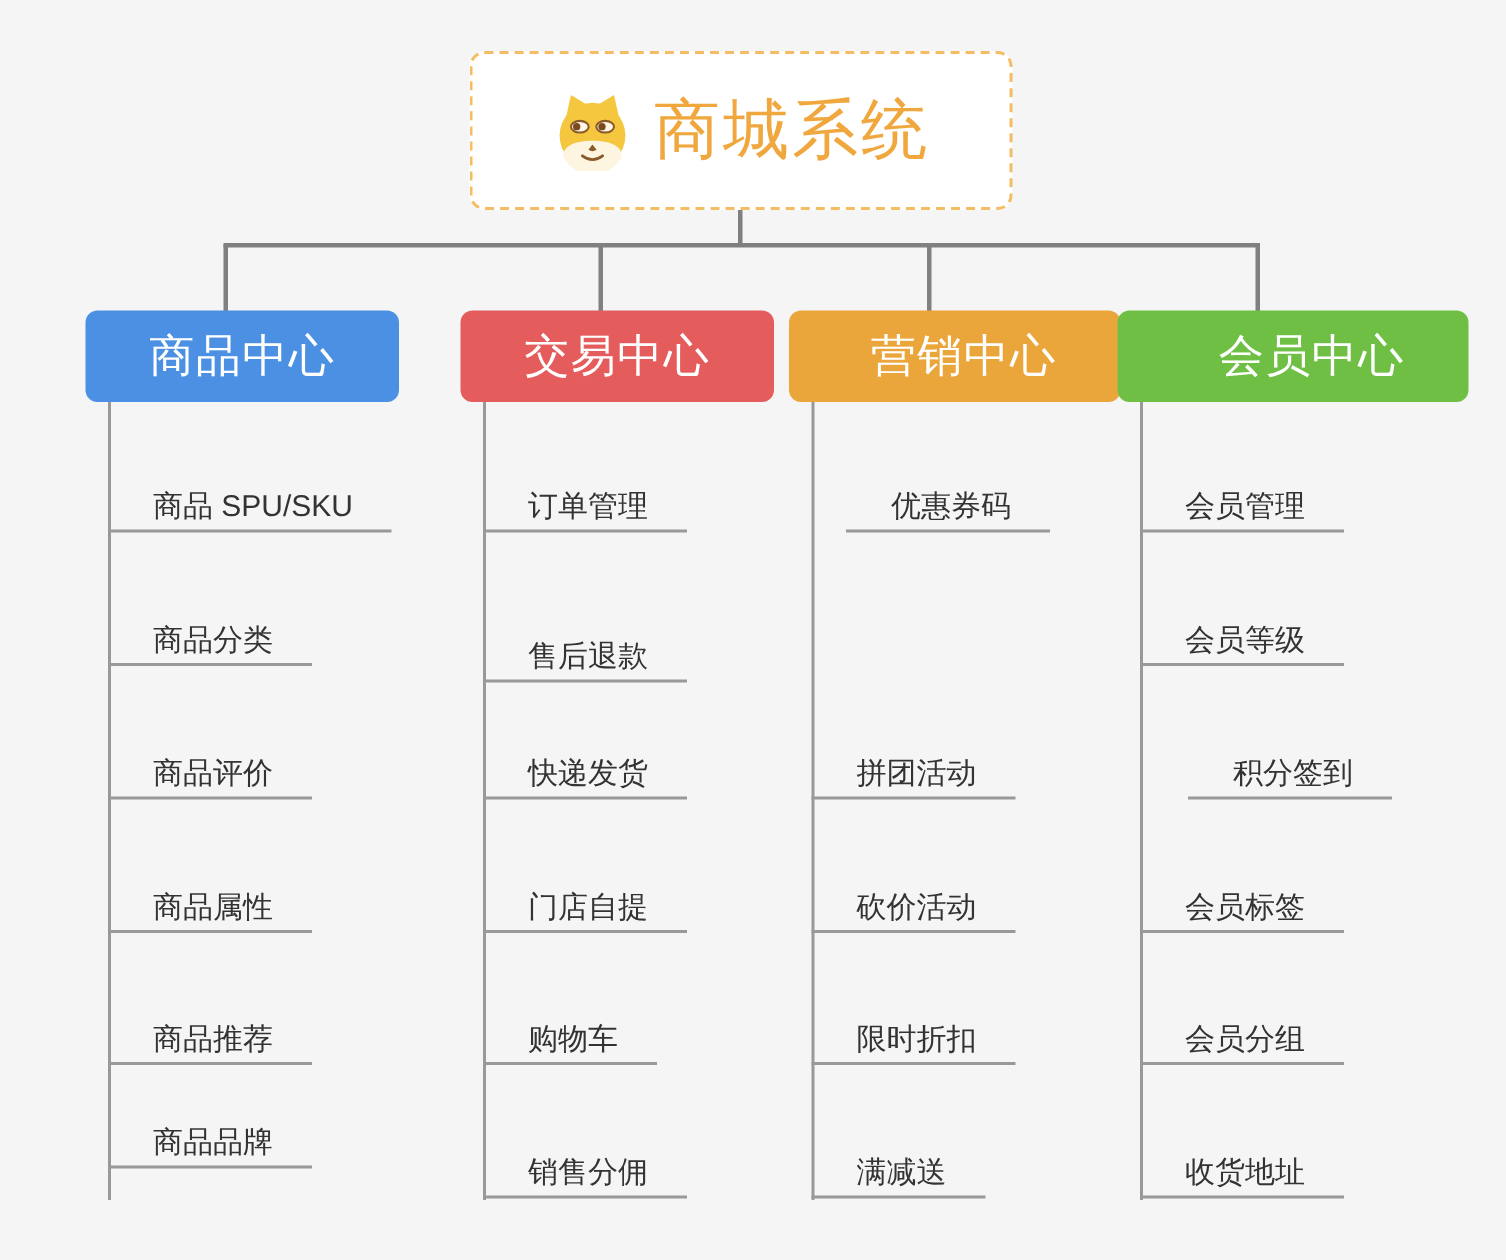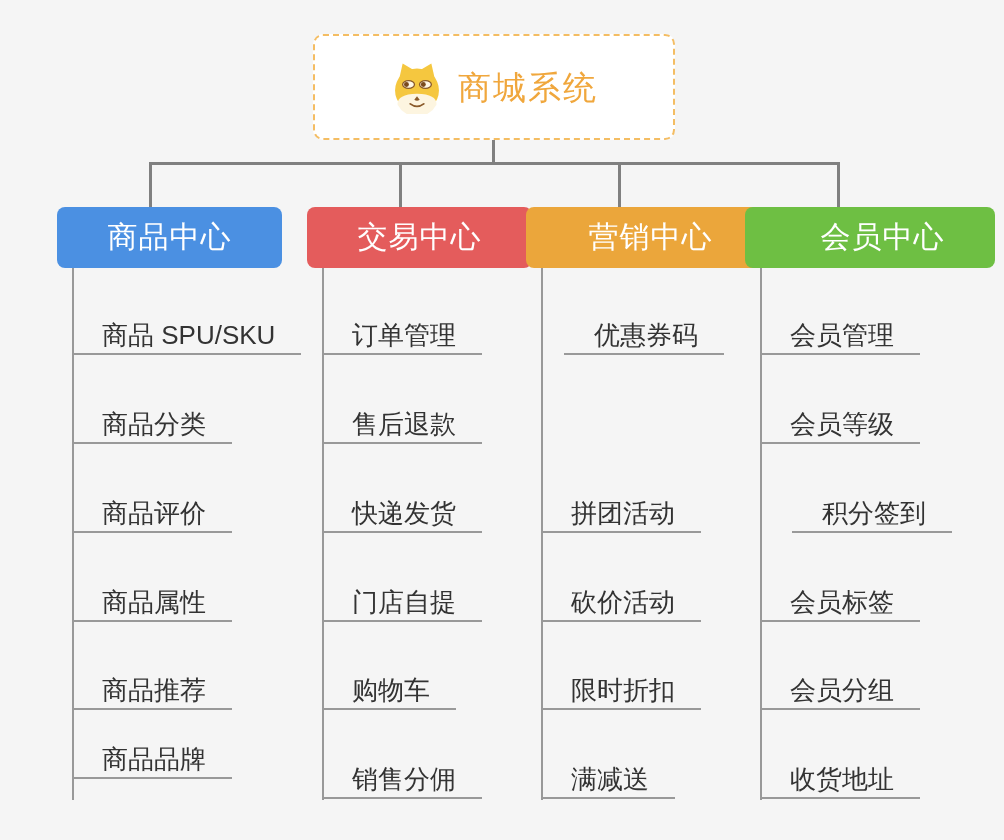--- a/index.html
+++ b/index.html
@@ -23,33 +23,33 @@
     border:2px dashed var(--root-border,#f4bd63);
     border-radius:10px;
     display:flex;
     align-items:center;
     justify-content:center;
     gap:14px;
     cursor:default;
   }
   .root-icon{display:flex;align-items:center}
   .root-label{
-    font-size:33px;
+    font-size:44px;
     color:var(--root-text,#f0a73d);
     letter-spacing:2px;
     line-height:1;
   }
   .conn{position:absolute;background:var(--connector,#808080)}
   .stub{left:492px;top:140px;width:3px;height:23px}
   .hbar{left:149px;top:162px;width:691px;height:3px}
   .drop{position:absolute;top:163px;width:3px;height:45px;background:var(--connector,#808080)}
   .branch-header{
     position:absolute;
     top:207px;
-    width:225px; height:61px;
+    width:209px; height:61px;
     border-radius:8px;
     color:var(--header-text,#ffffff);
     font-size:30px;
     letter-spacing:1px;
     display:flex;
     align-items:center;
     justify-content:center;
     cursor:default;
   }
   .spine{
@@ -60,21 +60,21 @@
   }
   .child{
     position:absolute;
     height:45px;
     box-sizing:border-box;
     width:max-content;
     border-bottom:2px solid var(--child-line,#999999);
     padding:0 26px 5px 30px;
     display:flex;
     align-items:flex-end;
-    font-size:26px;
+    font-size:20px;
     color:var(--child-text,#333333);
     white-space:nowrap;
     line-height:1;
     cursor:default;
   }
 </style>
 </head>
 <body>
 
 <div id="stage" class="stage">
@@ -106,21 +106,21 @@
     <div class="child" style="left: 72px; top: 310px;">商品 SPU/SKU</div>
     <div class="child" style="left: 72px; top: 399px;">商品分类</div>
     <div class="child" style="left: 72px; top: 488px;">商品评价</div>
     <div class="child" style="left: 72px; top: 577px; text-align: center;">商品属性</div>
     <div class="child" style="left: 72px; top: 665px;">商品推荐</div>
     <div class="child" style="left: 72px; top: 734px;">商品品牌</div>
     <div class="drop" style="left: 399px;"></div>
     <div class="branch-header" style="left: 307px; background: rgb(228, 92, 92);">交易中心</div>
     <div class="spine" style="left: 322px;"></div>
     <div class="child" style="left: 322px; top: 310px;">订单管理</div>
-    <div class="child" style="left: 322px; top: 399px;">售后退款</div>
+    <div class="child" style="left: 322px; top: 410px;">售后退款</div>
     <div class="child" style="left: 322px; top: 488px;">快递发货</div>
     <div class="child" style="left: 322px; top: 577px;">门店自提</div>
     <div class="child" style="left: 322px; top: 665px;">购物车</div>
     <div class="child" style="left: 322px; top: 754px;">销售分佣</div>
     <div class="drop" style="left: 618px;"></div>
     <div class="branch-header" style="left: 526px; background: rgb(235, 166, 59); padding-left: 12px;">营销中心</div>
     <div class="spine" style="left: 541px;"></div>
     <div class="child" style="left: 541px; top: 310px; margin-left: 23px;">优惠券码</div>
     <div class="child" style="left: 541px; top: 488px;">拼团活动</div>
     <div class="child" style="left: 541px; top: 577px;">砍价活动</div>

